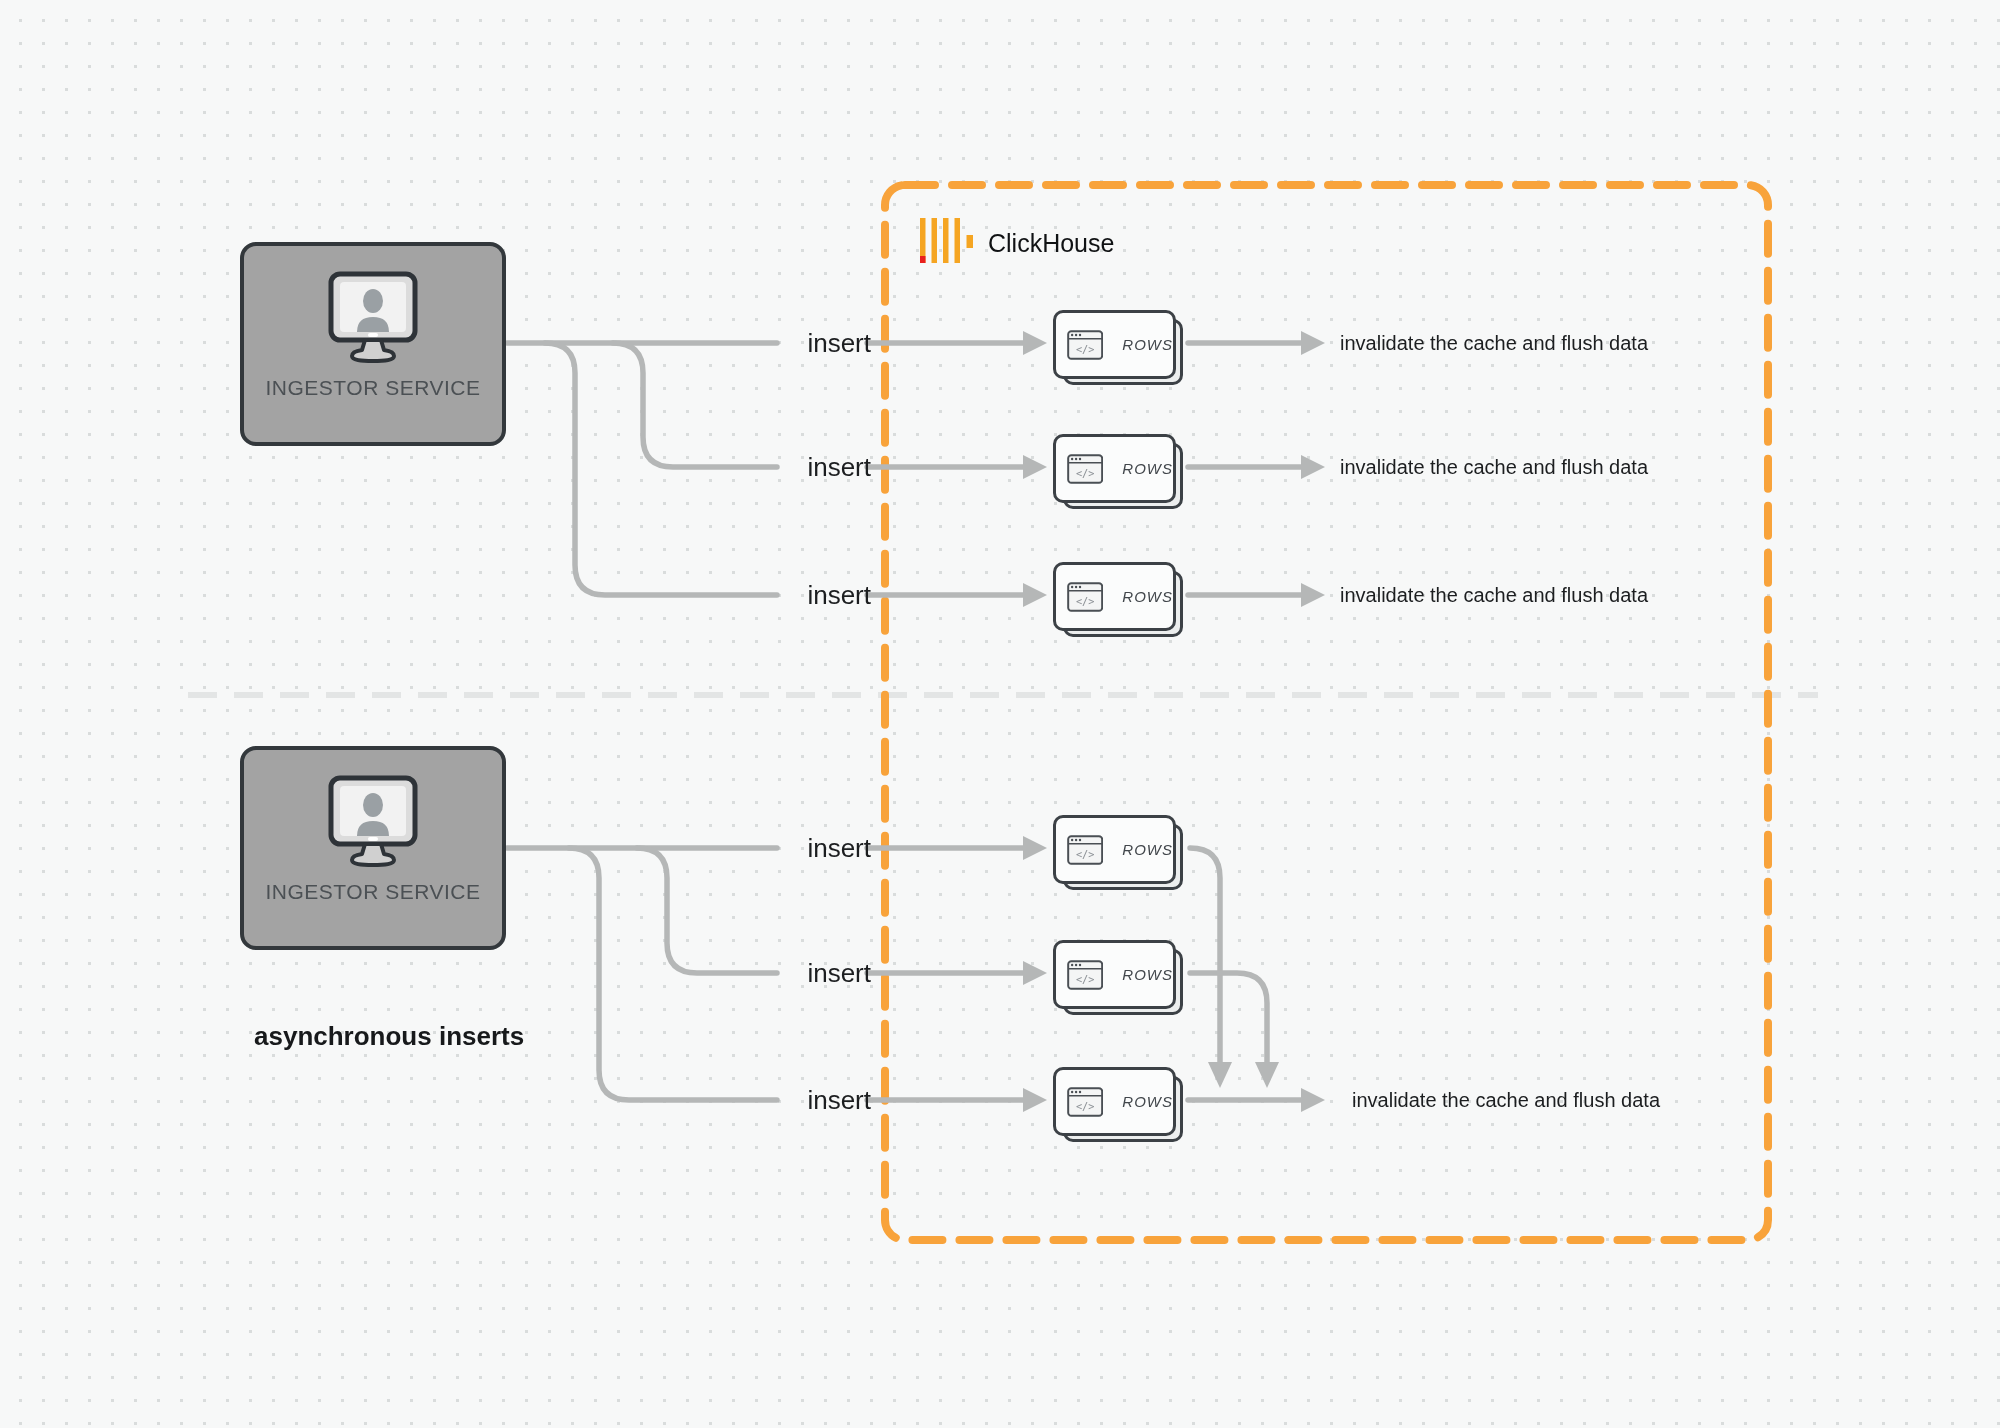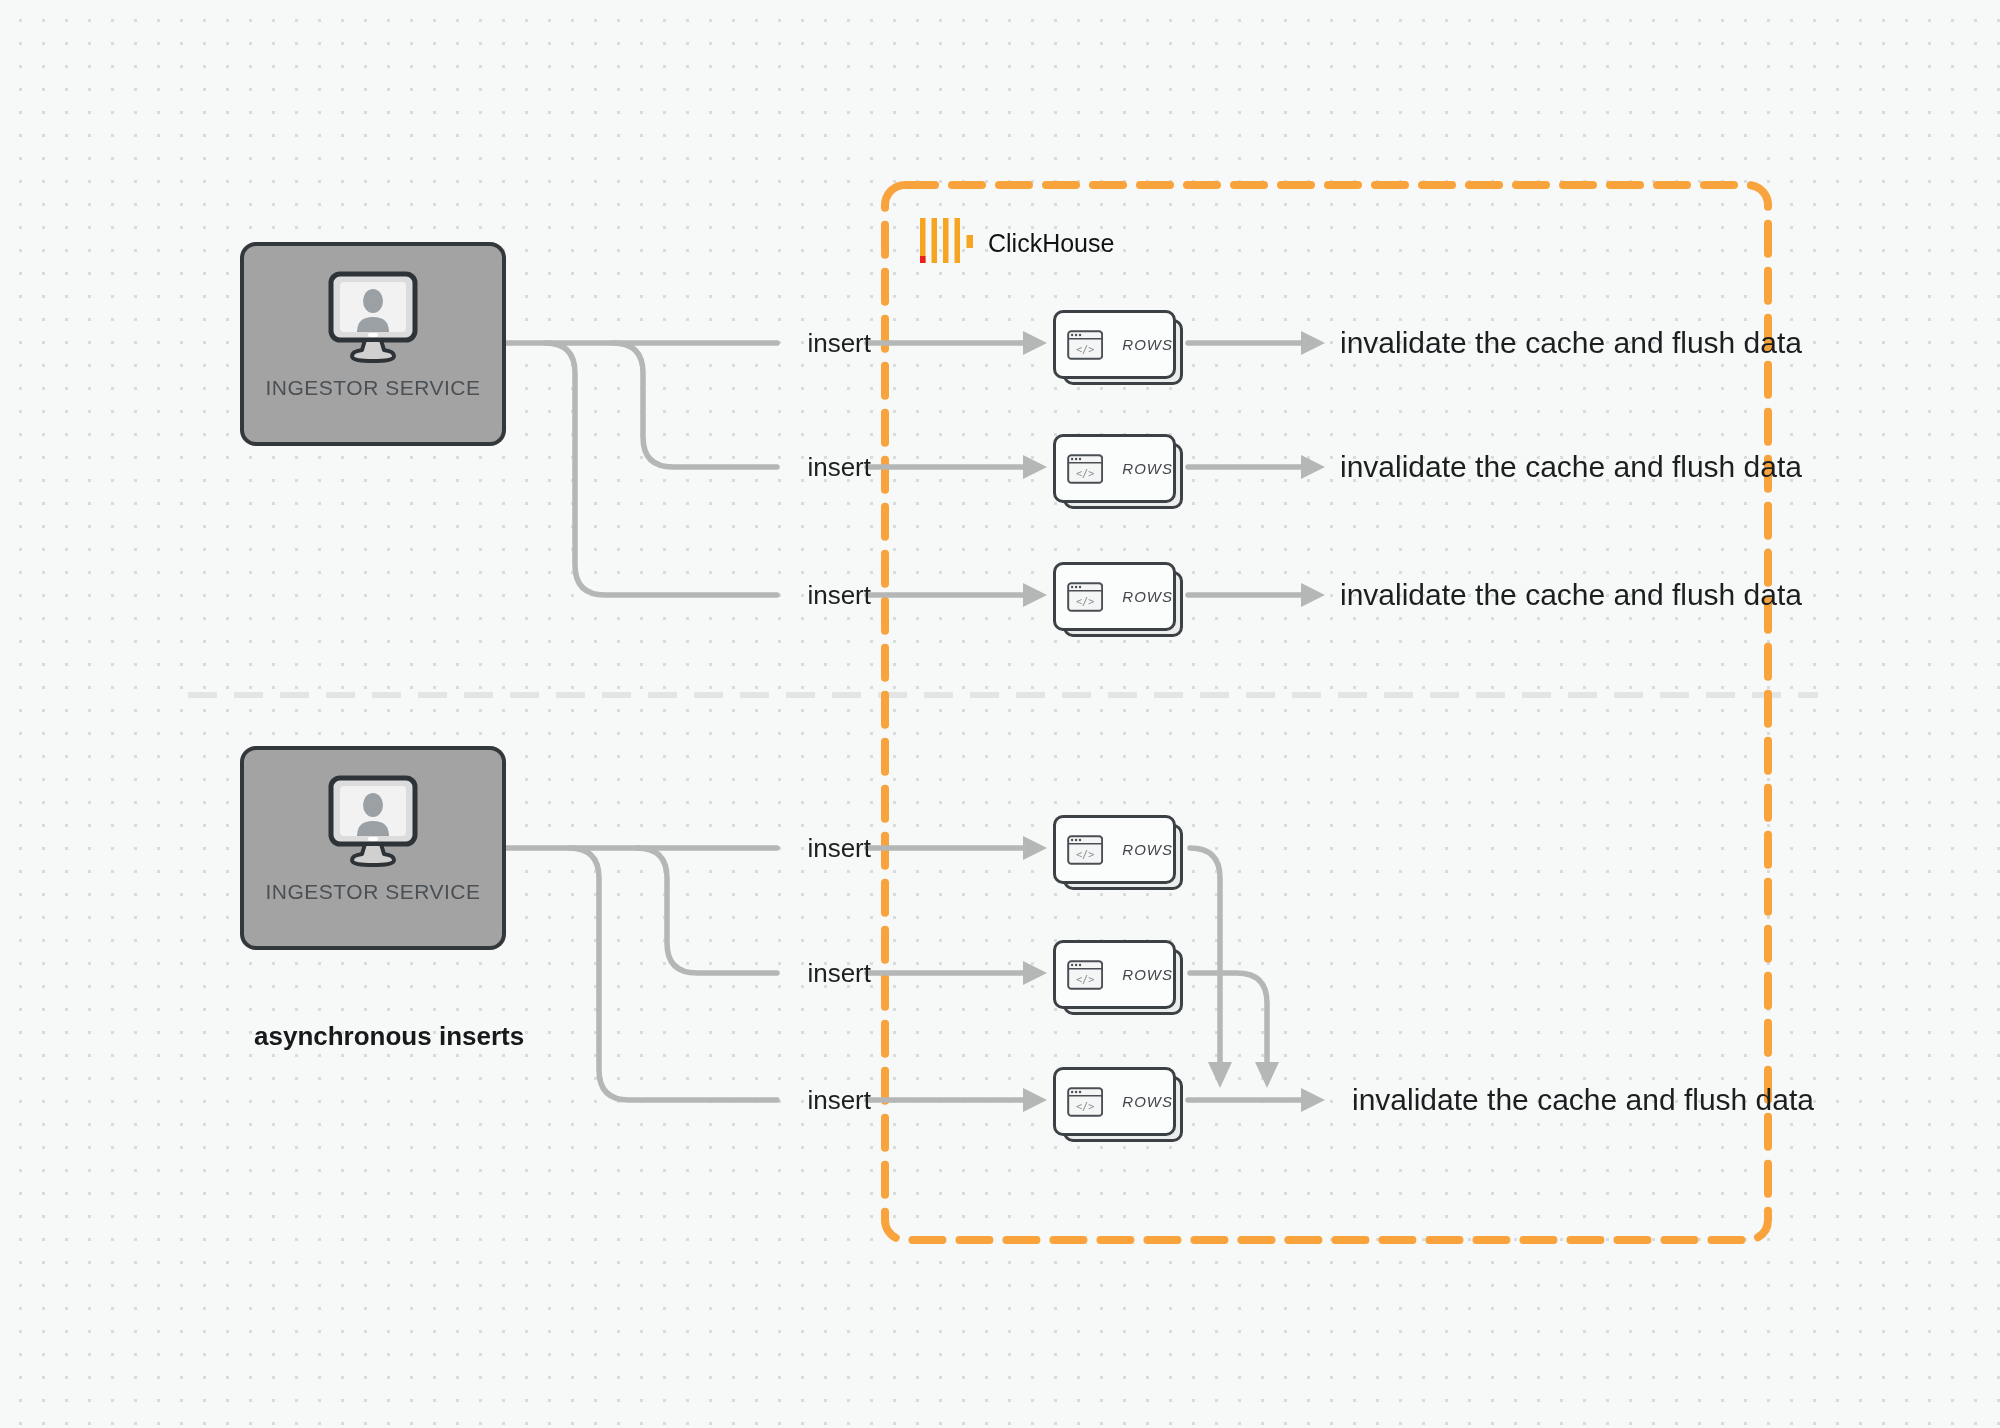--- a/index.html
+++ b/index.html
@@ -35,21 +35,21 @@
 
   
   .insert-label{
     position:absolute;left:771px;width:100px;height:32px;line-height:32px;
     text-align:right;font-size:26px;color:#1c1e20;
   }
 
   
   .invalidate-label{
     position:absolute;height:32px;line-height:32px;
-    font-size:30px;color:#1c1e20;white-space:nowrap;
+    font-size:20px;color:#1c1e20;white-space:nowrap;
   }
 
   
   .rows-card{position:absolute;left:1053px;width:133px;height:78px;}
   .rows-card .back{
     position:absolute;left:10px;top:9px;width:120px;height:66px;
     background:#eceeee;border:3px solid #3c4146;border-radius:10px;box-sizing:border-box;
   }
   .rows-card .front{
     position:absolute;left:0;top:0;width:123px;height:69px;

